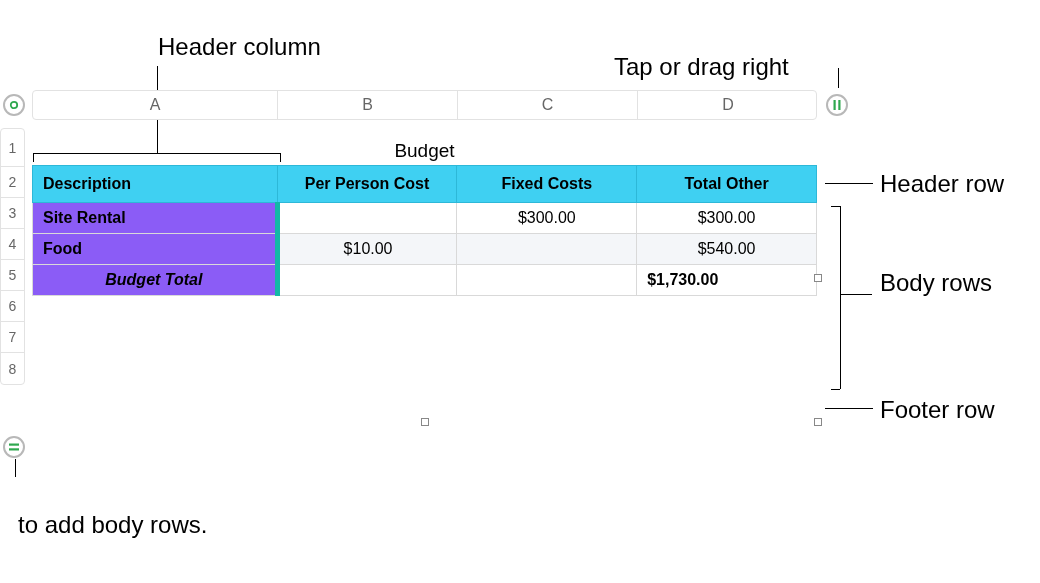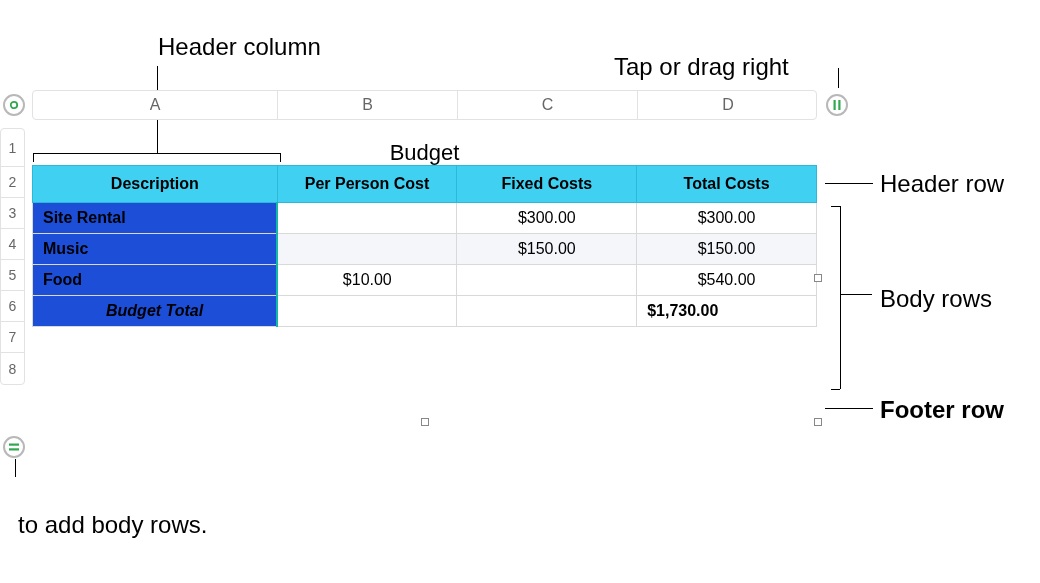--- a/index.html
+++ b/index.html
@@ -78,21 +78,21 @@
 .row-bar .row.header { height: 38px; }
 .row-bar .row:last-child { border-bottom: none; }
 
 
 .table-title {
   position: absolute;
   top: 140px;
   left: 32px;
   width: 785px;
   text-align: center;
-  font-size: 22px;
+  font-size: 19px;
   font-weight: 500;
   color: #000;
 }
 
 
 .sheet {
   position: absolute;
   top: 165px;
   left: 32px;
   width: 785px;
@@ -104,26 +104,26 @@
   padding: 0 10px;
   border: 1px solid #d9d9d9;
 }
 .sheet th {
   background: #3fd0f2;
   font-weight: 700;
   text-align: center;
   height: 37px;
   border: 1px solid #2db8d8;
 }
-.sheet th:first-child { text-align: center; }
+.sheet th:first-child { text-align: left; }
 .sheet td.desc {
   font-weight: 600;
   text-align: left;
-  background: #1d4ed8;
-  border-right: 2px solid #14b8a6;
+  background: #8b5cf6;
+  border-right: 5px solid #14b8a6;
 }
 .sheet tbody tr:nth-child(even) td.num { background: #f4f6f9; }
 .sheet tbody tr:nth-child(odd) td.num { background: #fff; }
 .sheet td.num { text-align: center; }
 .sheet tbody tr.last-body td { border-bottom: 1px solid #3fbdd8; }
 .sheet tfoot td {
   font-weight: 700;
   background: #fff;
   height: 31px;
 }
@@ -192,27 +192,27 @@
 <div class="bracket-tick" style="left:280px; top:153px;"></div>
 
 <div class="callout" style="left:614px; top:6px; text-align:left; width:240px;margin-top:46px;">
   <span>Tap or drag right</span><br>
 </div>
 <div class="leader leader-v" style="left:838px; top:68px; height:20px;"></div>
 
 <div class="callout" style="left:880px; top:169px;">Header row</div>
 <div class="leader leader-h" style="left:825px; top:183px; width:48px;"></div>
 
-<div class="callout" style="left:880px; top:284px;">Body rows</div>
+<div class="callout" style="left:880px; top:268px;">Body rows</div>
 <div class="bracket-r" style="left:840px; top:206px; height:183px;"></div>
 <div class="bracket-r-tick" style="left:831px; top:206px;"></div>
 <div class="bracket-r-tick" style="left:831px; top:389px;"></div>
 <div class="leader leader-h" style="left:841px; top:294px; width:31px;"></div>
 
-<div class="callout" style="left:880px; top:395px;font-weight:bold;">Footer row</div>
+<div class="callout" style="left:880px; top:395px;">Footer row</div>
 <div class="leader leader-h" style="left:825px; top:408px; width:48px;"></div>
 
 <div class="callout" style="left:18px; top:480px;">
   <br>
   <span>to add body rows.</span>
 </div>
 <div class="leader leader-v" style="left:15px; top:459px; height:18px;"></div>
 
 <div class="handle" style="top:94px; left:3px;">
   <svg width="10" height="10" viewBox="0 0 10 10">
@@ -259,35 +259,29 @@
     <col class="a">
       <col class="b">
       <col class="c">
       <col class="d">
   </colgroup>
   <thead>
     <tr>
       <th>Description</th>
       <th>Per Person Cost</th>
       <th>Fixed Costs</th>
-      <th>Total Costs</th>
+      <th>Total Other</th>
     </tr>
   </thead>
   <tbody>
     <tr>
       <td class="desc">Site Rental</td>
       <td class="num"></td>
       <td class="num">$300.00</td>
       <td class="num">$300.00</td>
-    </tr>
-    <tr>
-      <td class="desc">Music</td>
-      <td class="num"></td>
-      <td class="num">$150.00</td>
-      <td class="num">$150.00</td>
     </tr>
     <tr>
       <td class="desc">Food</td>
       <td class="num">$10.00</td>
       <td class="num"></td>
       <td class="num">$540.00</td>
     </tr>
   </tbody>
   <tfoot>
     <tr>

